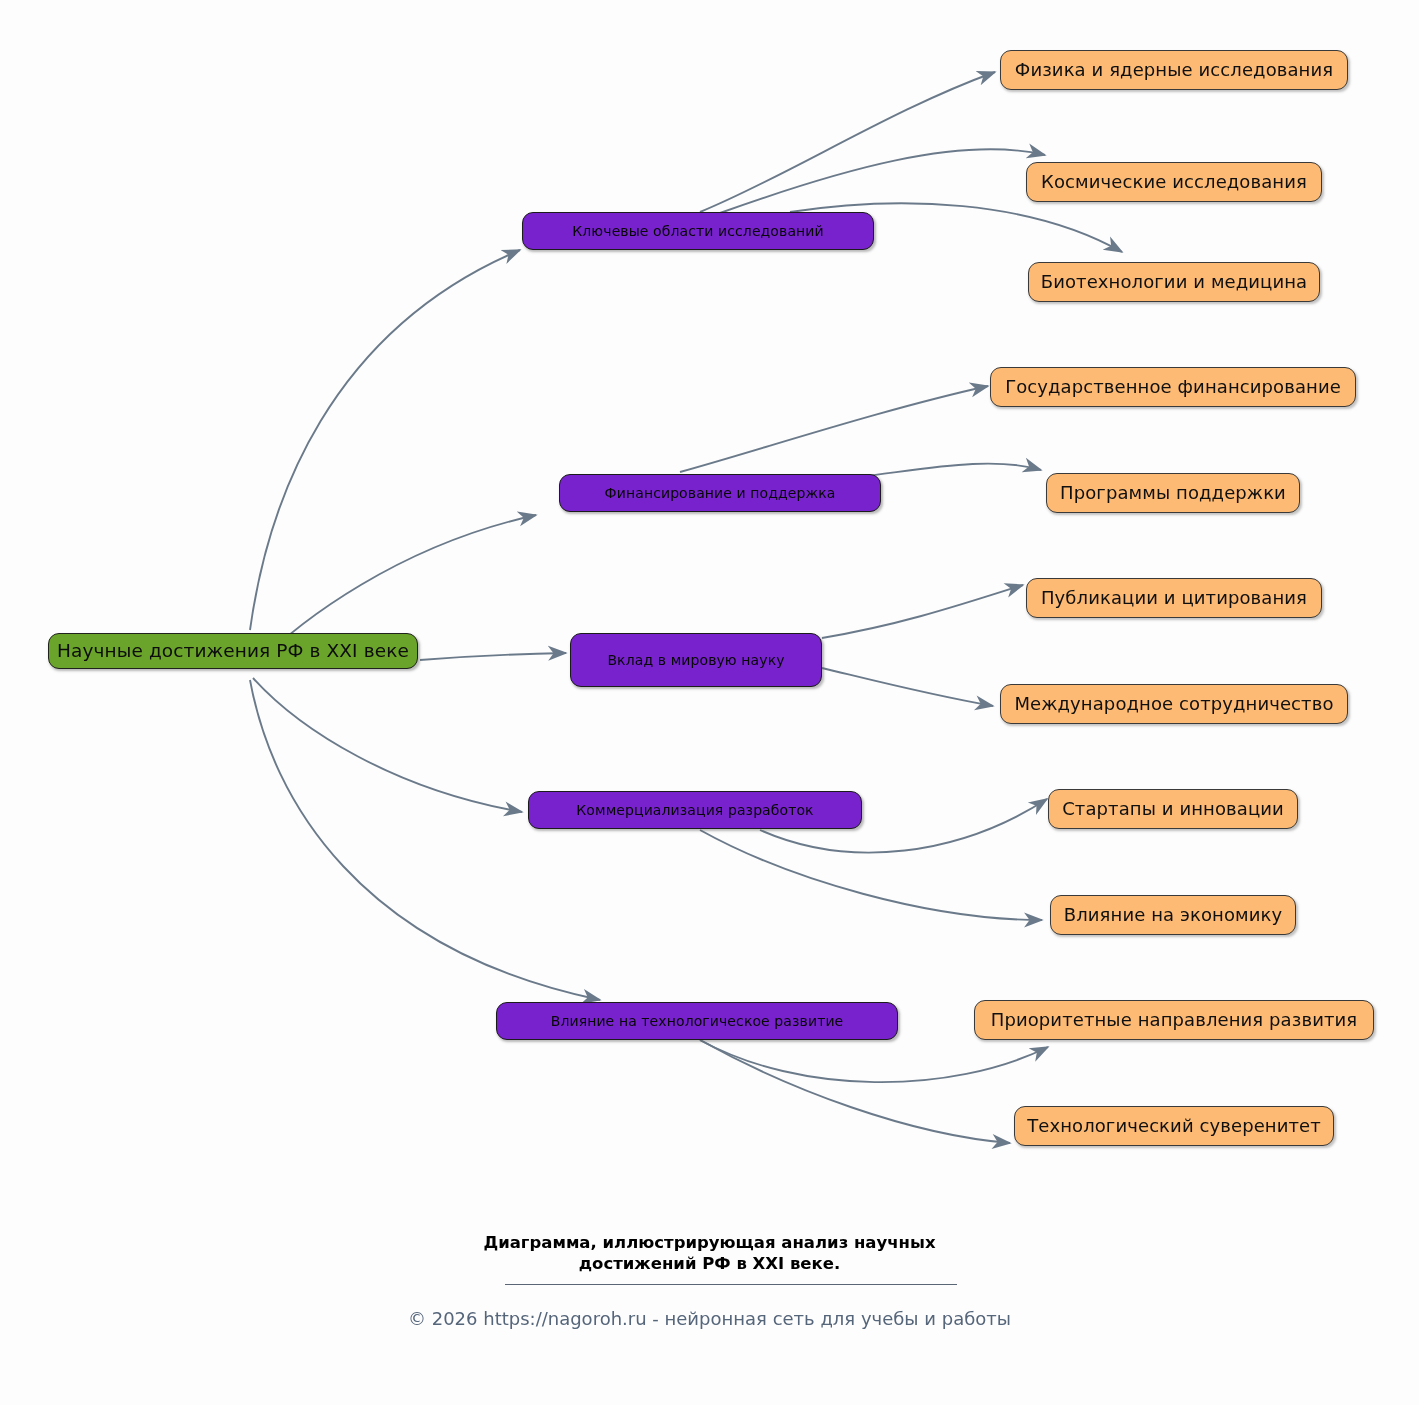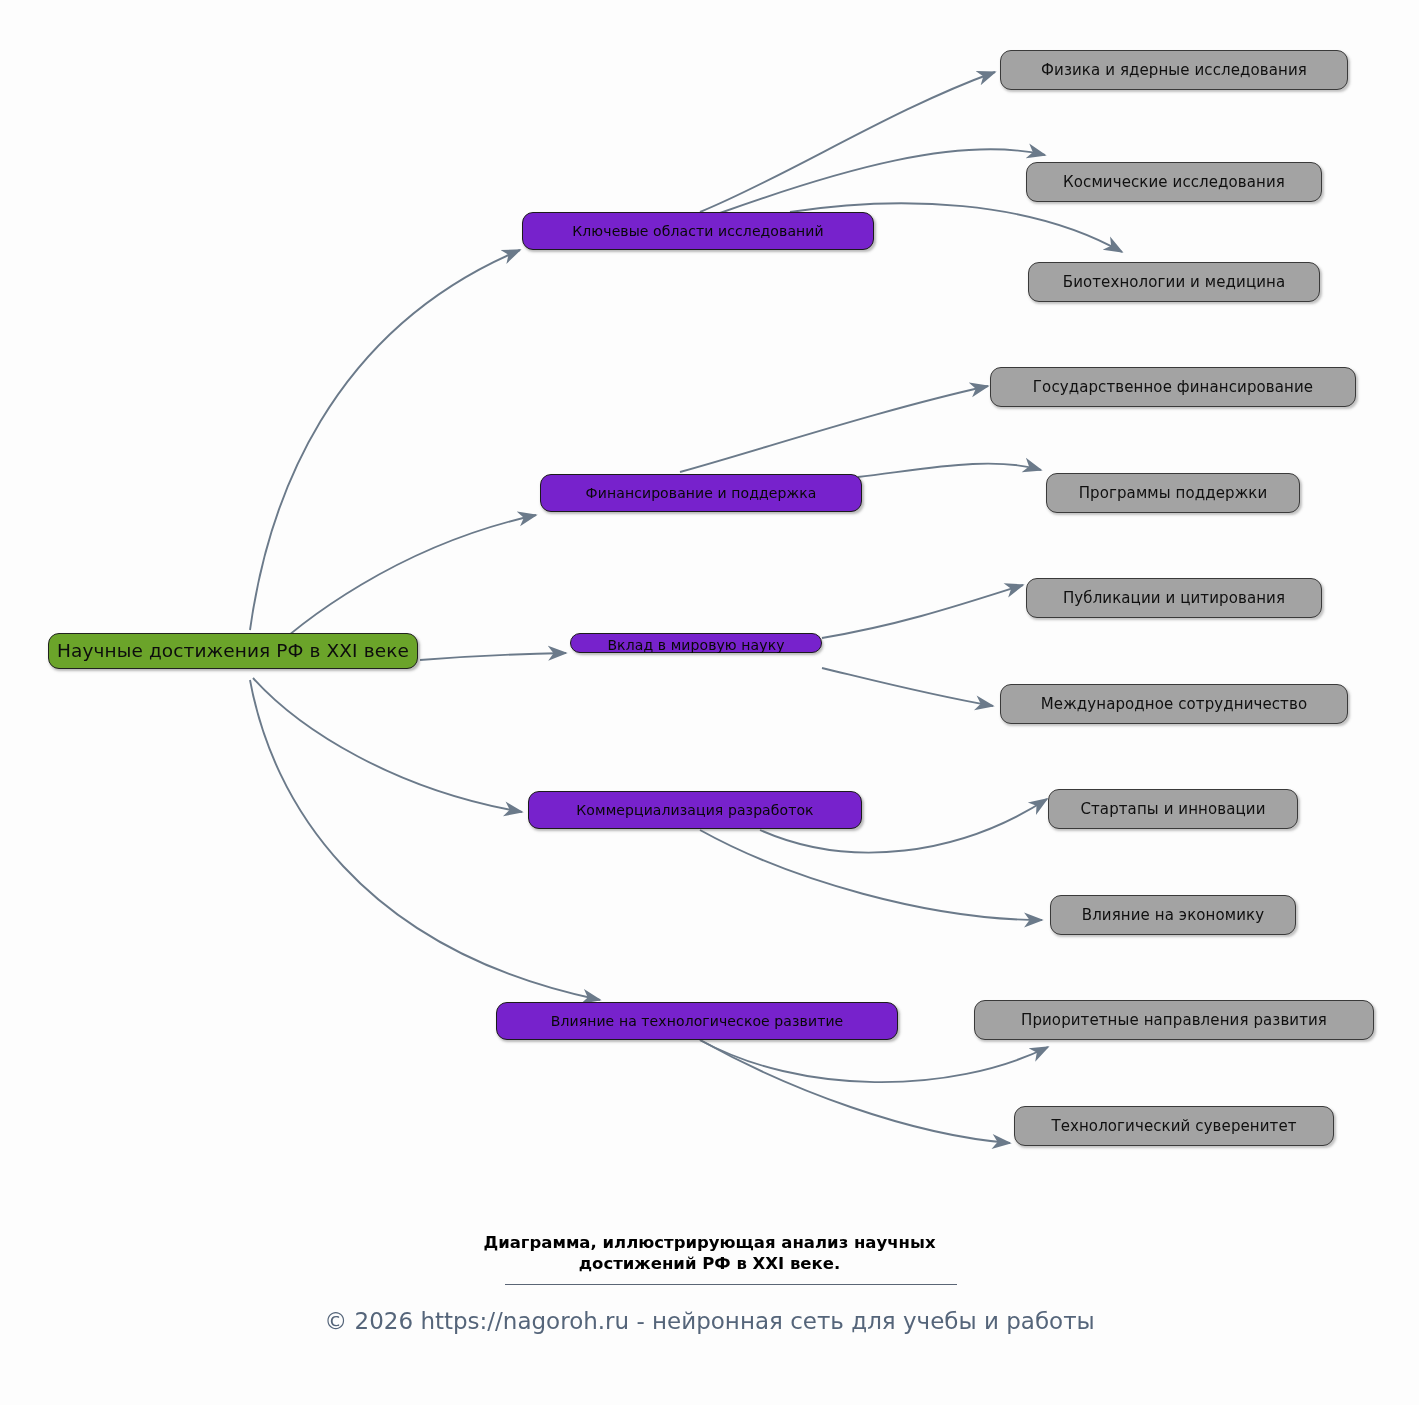--- a/index.html
+++ b/index.html
@@ -47,24 +47,24 @@
     box-shadow: 1.5px 2px 2.5px rgba(90,90,90,0.42);
   }
   .node-branch {
     background: #7722cc;
     border: 1.6px solid #1b1b1b;
     color: #080808;
     font-size: 14px;
     box-shadow: 1.5px 2px 2.5px rgba(90,90,90,0.42);
   }
   .node-leaf {
-    background: #a3a3a3;
+    background: #fdba74;
     border: 1.6px solid #3a3a3a;
     color: #101010;
-    font-size: 15px;
+    font-size: 18px;
     box-shadow: 1.5px 2px 2.5px rgba(120,120,120,0.45);
   }
   #caption {
     position: absolute;
     left: 0;
     top: 1232px;
     width: 1419px;
     text-align: center;
     font-family: "DejaVu Sans", sans-serif;
     font-size: 16.5px;
@@ -80,21 +80,21 @@
     height: 1px;
     background: #5a6575;
   }
   #footer {
     position: absolute;
     left: 0;
     top: 1308px;
     width: 1419px;
     text-align: center;
     font-family: "DejaVu Sans", sans-serif;
-    font-size: 23px;
+    font-size: 18px;
     color: #55657a;
   }
 </style>
 </head>
 <body>
 
 <div id="canvas">
 
   <svg id="edges" viewBox="0 0 1419 1405" xmlns="http://www.w3.org/2000/svg">
     <defs>
@@ -129,25 +129,25 @@
   </svg>
 
   <div class="node node-root" style="left:48px; top:633px; width:370px; height:36px;">
     <span>Научные достижения РФ в XXI веке</span>
   </div>
 
   <div class="node node-branch" style="left:522px; top:212px; width:352px; height:38px;">
     <span>Ключевые области исследований</span>
   </div>
 
-  <div class="node node-branch" style="left:540px; top:474px; width:322px; height:38px;align-items:center;">
+  <div class="node node-branch" style="left:559px; top:474px; width:322px; height:38px;align-items:center;">
     <span>Финансирование и поддержка</span>
   </div>
 
-  <div class="node node-branch" style="left:570px; top:633px; width:252px; height:20px;align-items:flex-end;">
+  <div class="node node-branch" style="left:570px; top:633px; width:252px; height:54px;">
     <span>Вклад в мировую науку</span>
   </div>
 
   <div class="node node-branch" style="left:528px; top:791px; width:334px; height:38px;">
     <span>Коммерциализация разработок</span>
   </div>
 
   <div class="node node-branch" style="left:496px; top:1002px; width:402px; height:38px;">
     <span>Влияние на технологическое развитие</span>
   </div>

